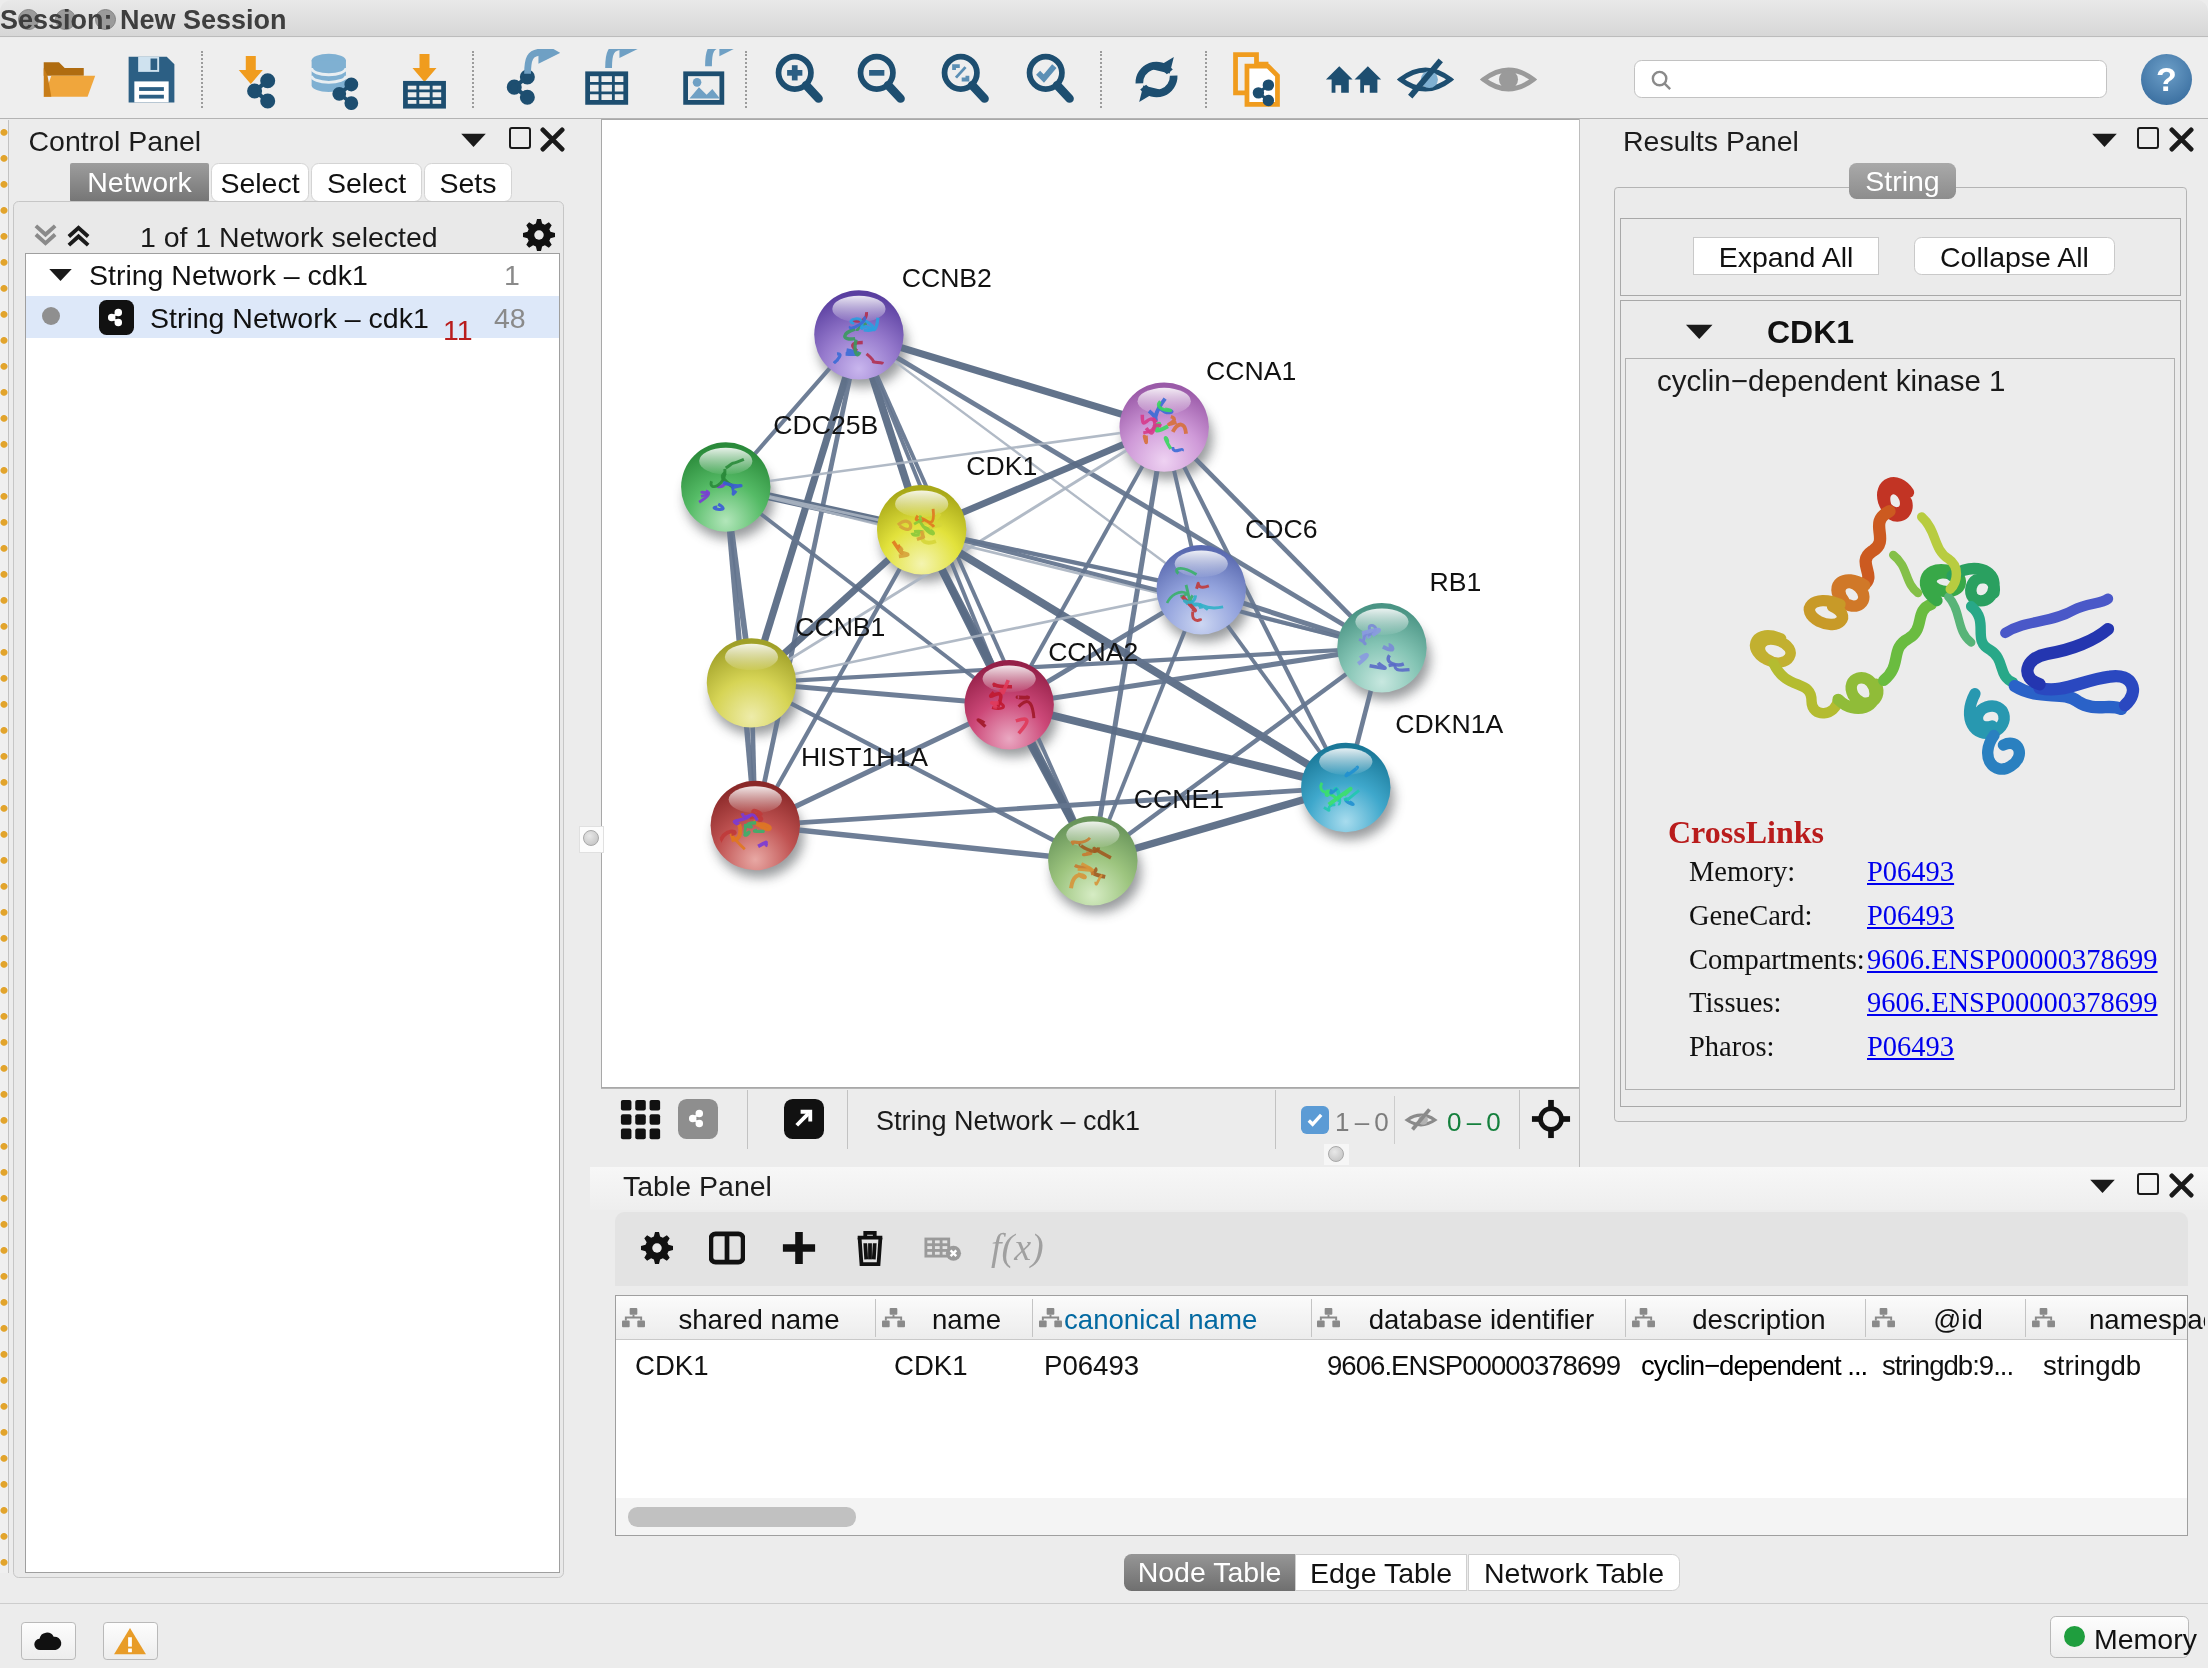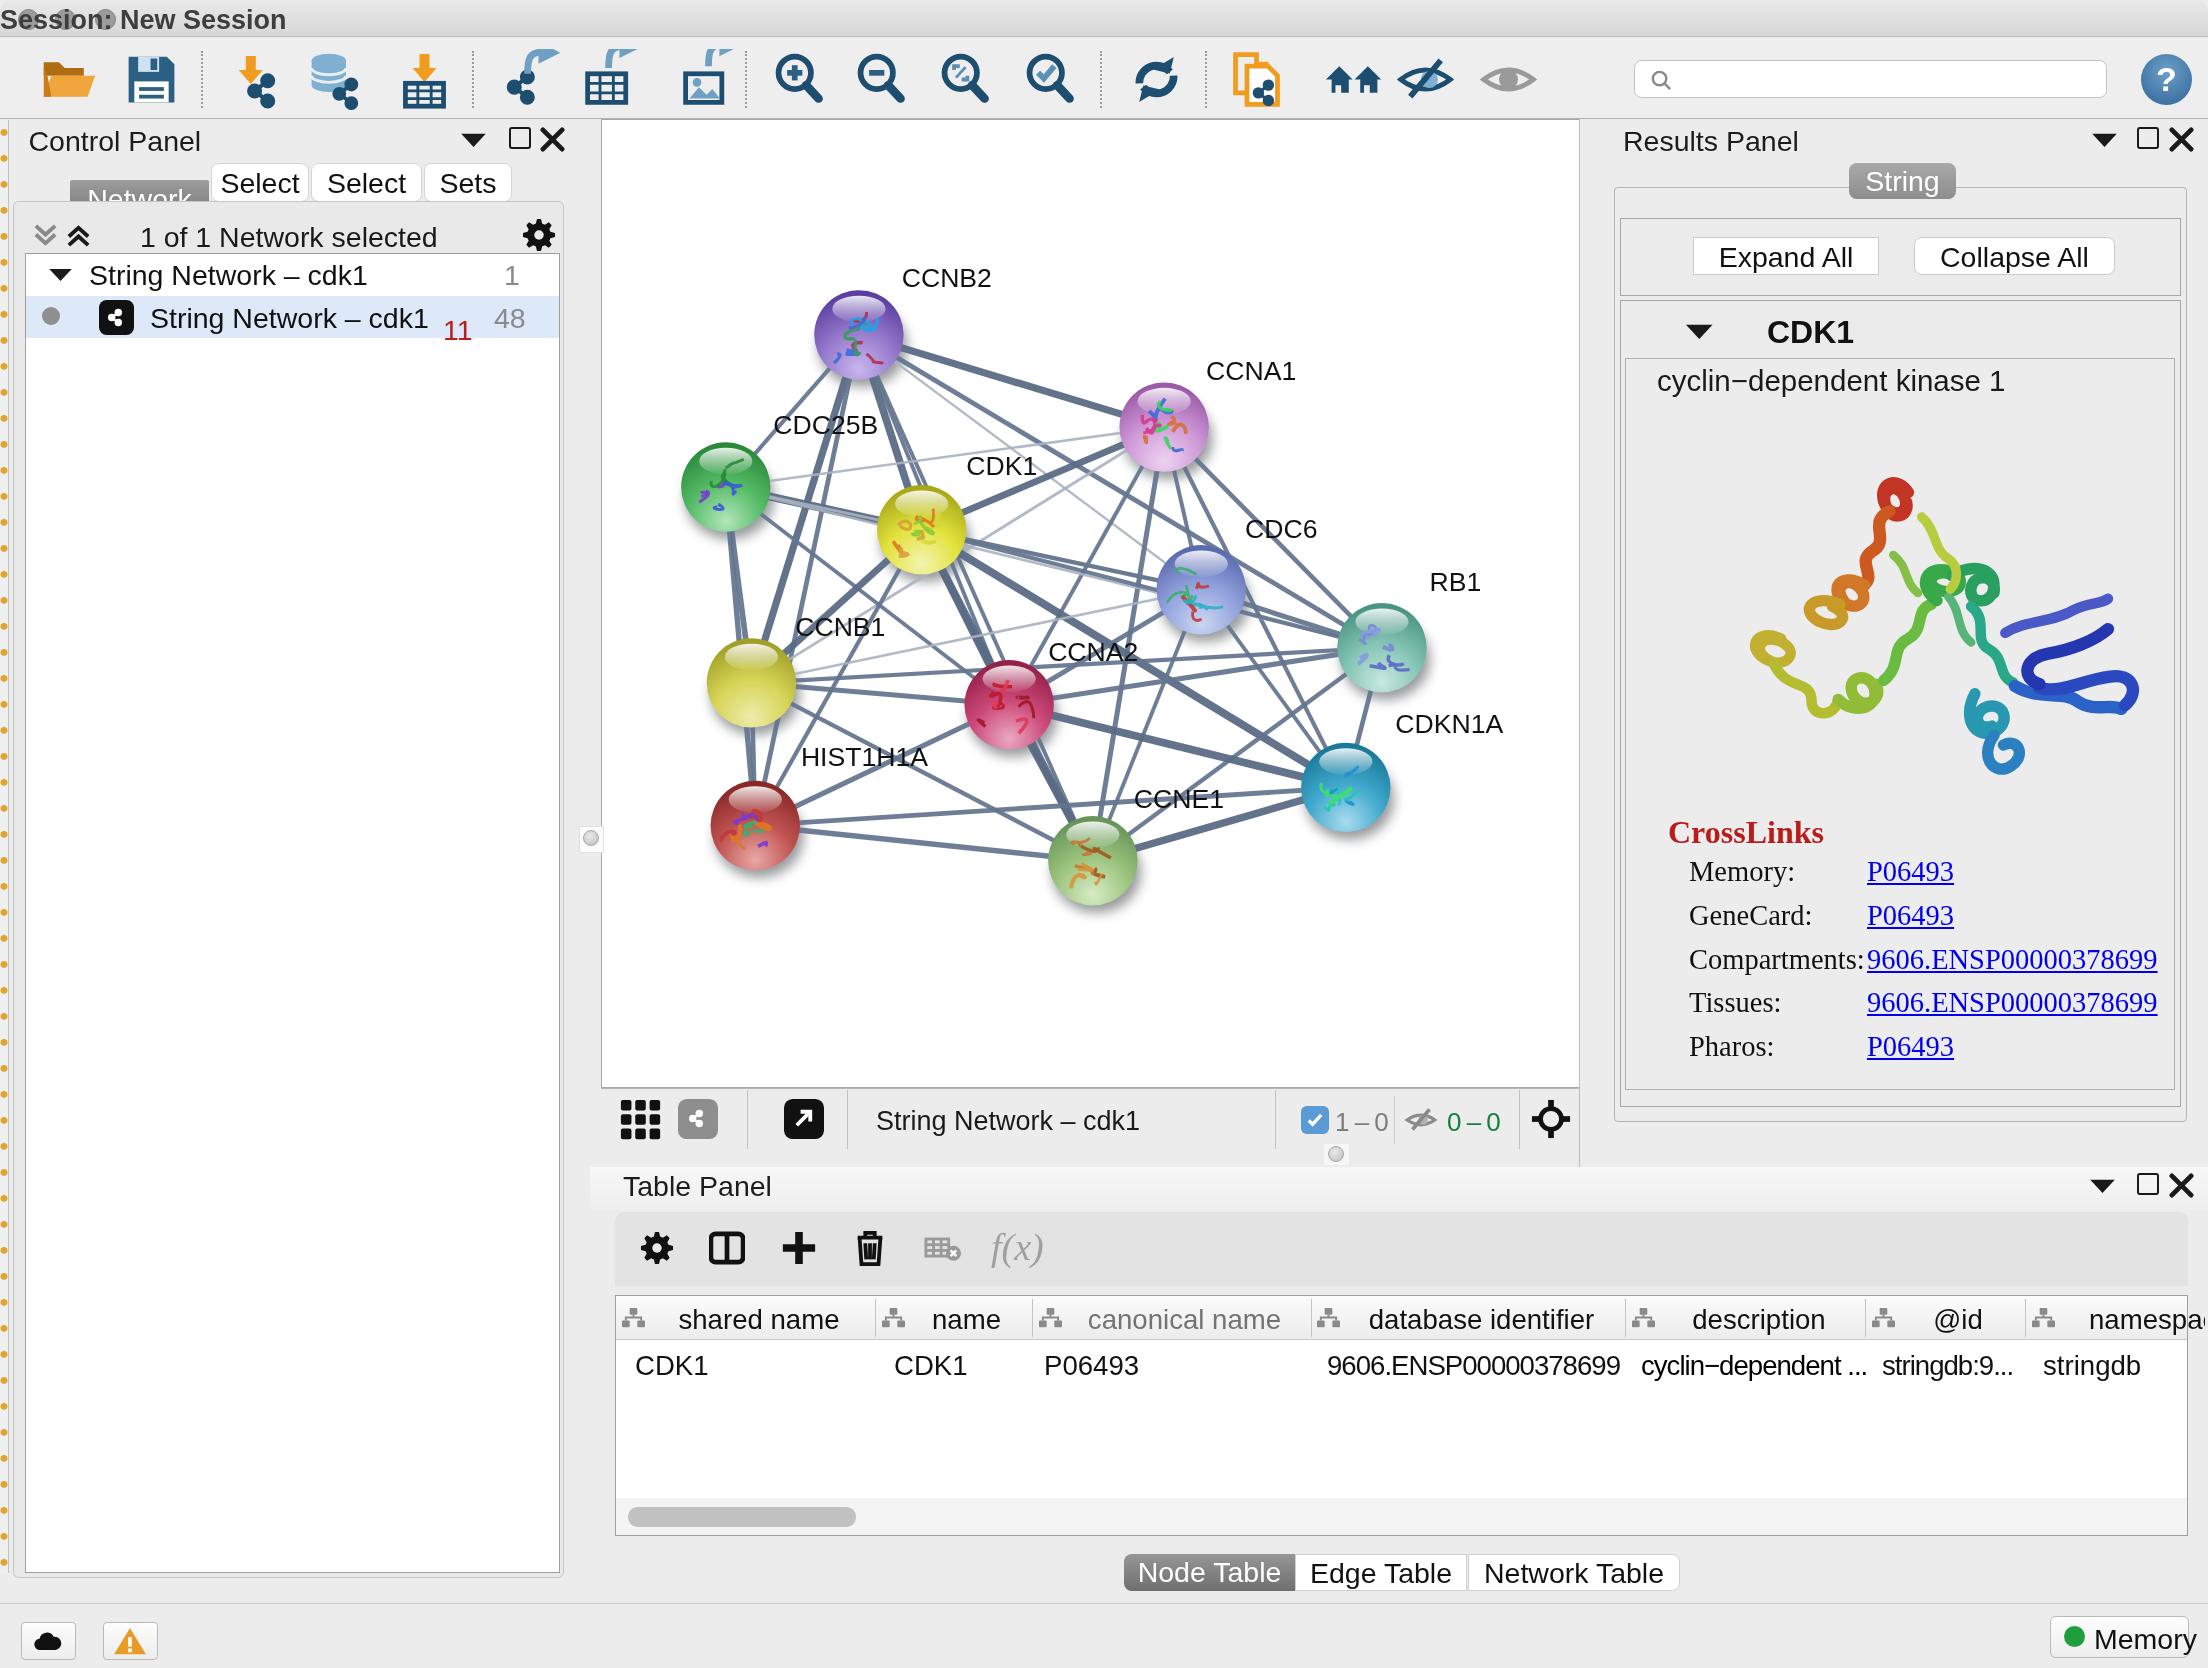--- a/index.html
+++ b/index.html
@@ -215,21 +215,21 @@
 
 <div class="t" style="left:28.5px;top:125px;font-size:28.5px;color:#1c1c1c">Control Panel</div>
 <svg class="abs" style="left:460px;top:131px" width="27" height="17" viewBox="0 0 28 18">
     <path d="M1 3 h26 l-13 14 z" fill="#1a1a1a"></path>
   </svg>
 <div class="abs" style="left:509px;top:127px;width:22px;height:22px;border:2.9px solid #1a1a1a;border-radius:2.9px"></div>
 <svg class="abs" style="left:540px;top:127px" width="25" height="25" viewBox="0 0 26 26">
     <path d="M3 3 L23 23 M23 3 L3 23" stroke="#1a1a1a" stroke-width="5" stroke-linecap="round"></path>
   </svg>
 
-<div class="abs" style="left:70px;top:180px;width:139px;height:39px;background:linear-gradient(#9d9d9d,#757575);border-radius:2px;color:#fff;font-size:28.5px;text-align:center;line-height:39px">Network</div>
+<div class="abs" style="left:70px;top:163px;width:139px;height:39px;background:linear-gradient(#9d9d9d,#757575);border-radius:2px;color:#fff;font-size:28.5px;text-align:center;line-height:39px">Network</div>
 <div class="abs" style="left:211px;top:163px;width:98px;height:39px;background:#ffffff;border:1px solid #d4d4d4;border-radius:7.6px;font-size:28.5px;text-align:center;line-height:39px;color:#111">Select</div>
 <div class="abs" style="left:311px;top:163px;width:111px;height:39px;background:#ffffff;border:1px solid #d4d4d4;border-radius:7.6px;font-size:28.5px;text-align:center;line-height:39px;color:#111">Select</div>
 <div class="abs" style="left:424px;top:163px;width:88px;height:39px;background:#ffffff;border:1px solid #d4d4d4;border-radius:7.6px;font-size:28.5px;text-align:center;line-height:39px;color:#111">Sets</div>
 
 <div class="abs" style="left:13.3px;top:201px;width:551px;height:1377px;background:#e9e9e9;border:1px solid #c6c6c6;border-radius:5.7px"></div>
 <svg class="abs" style="left:32px;top:222px" width="27" height="27" viewBox="0 0 28 28">
     <g stroke="#8a8a8a" stroke-width="4" fill="none">
       <path d="M4 4 l10 9 l10 -9"></path>
       <path d="M4 13 l10 9 l10 -9"></path>
     </g>
@@ -787,21 +787,21 @@
       <g fill="#8a8a8a">
         <rect x="9" y="1" width="8" height="7" rx="1"></rect>
         <rect x="1" y="14" width="8" height="7" rx="1"></rect>
         <rect x="17" y="14" width="8" height="7" rx="1"></rect>
       </g>
       <g stroke="#8a8a8a" stroke-width="2" fill="none">
         <path d="M13 8 v3 M5 14 v-3 h16 v3"></path>
       </g>
     </svg>
   </div>
-<div class="t" style="left:1064px;top:1304px;width:241px;text-align:center;font-size:27.6px;color:#737373">canonical name</div>
+<div class="t" style="left:1064px;top:1304px;width:241px;text-align:left;font-size:27.6px;color:#0369a1">canonical name</div>
 <div class="abs" style="left:1311px;top:1299px;width:1px;height:38px;background:#c4c4c4"></div>
 <div class="abs" style="left:1316px;top:1307px">
     <svg width="25" height="23" viewBox="0 0 26 24">
       <g fill="#8a8a8a">
         <rect x="9" y="1" width="8" height="7" rx="1"></rect>
         <rect x="1" y="14" width="8" height="7" rx="1"></rect>
         <rect x="17" y="14" width="8" height="7" rx="1"></rect>
       </g>
       <g stroke="#8a8a8a" stroke-width="2" fill="none">
         <path d="M13 8 v3 M5 14 v-3 h16 v3"></path>

